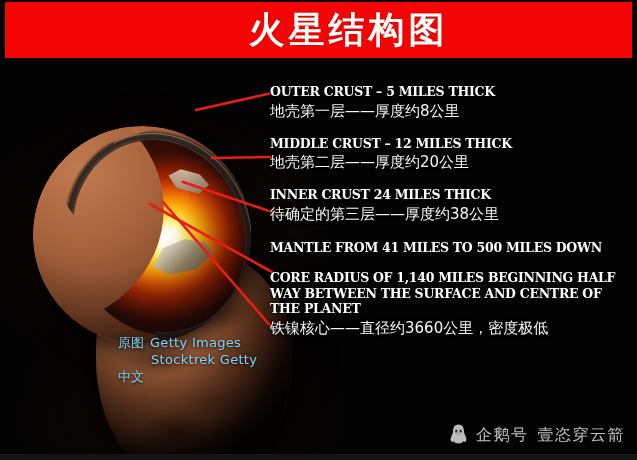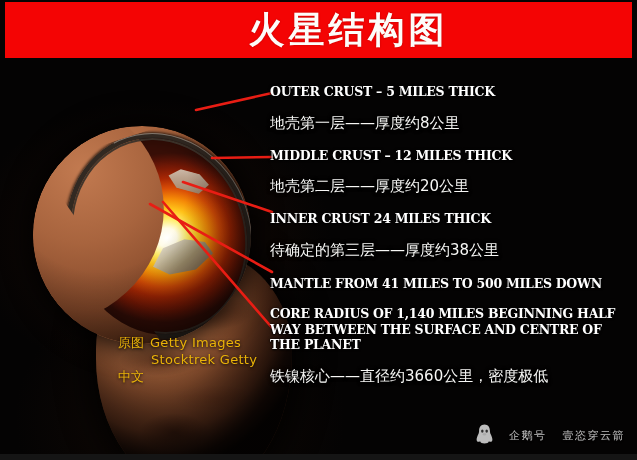--- a/index.html
+++ b/index.html
@@ -163,35 +163,35 @@
     font-weight:700; font-size:13.2px; line-height:15.5px;
     color:#ffffff; letter-spacing:-0.3px;
     text-shadow:0 1px 2px #000, 0 0 3px #000;
     white-space:nowrap;
     transform:scaleX(.95); transform-origin:left center;
   }
   .lab-en.wrap{ white-space:normal; }
   .lab-cn{
     font-family:"DejaVu Sans","Liberation Sans",sans-serif;
     font-weight:500; font-size:15px; line-height:21px;
-    color:#f7f7f5; margin-top:13px;
+    color:#f7f7f5; margin-top:1px;
     text-shadow:0 1px 3px #000, 0 0 4px #000;
     white-space:nowrap;
   }
 
   
   #blk-outer { margin-bottom:14px; }
   #blk-middle{ margin-bottom:14px; }
   #blk-inner { margin-bottom:15px; }
   #blk-mantle{ margin-bottom:15px; }
 
   
   .credits{
     position:absolute; left:118px; top:334px; width:170px;
-    color:#eab308; text-shadow:0 1px 3px rgba(0,0,0,.9);
+    color:#7dd3fc; text-shadow:0 1px 3px rgba(0,0,0,.9);
     line-height:17px;
   }
   .credits .row{ display:flex; gap:6px; align-items:baseline; white-space:nowrap; }
   .credits .cn{
     font-family:"DejaVu Sans","Liberation Sans",sans-serif;
     font-size:13px; font-weight:500;
   }
   .credits .en{
     font-family:"DejaVu Sans","Liberation Sans",sans-serif;
     font-size:13px; font-weight:400; letter-spacing:.3px;
@@ -200,24 +200,23 @@
 
   
   .watermark{
     position:absolute; right:12px; bottom:14px;
     display:flex; align-items:center; gap:9px;
     opacity:.82;
   }
   .penguin{ width:17px; height:22px; display:block; }
   .wm-text{
     font-family:"DejaVu Sans","Liberation Sans",sans-serif;
-    font-size:11px; font-weight:500; color:#e8e8e8;
+    font-size:16px; font-weight:500; color:#e8e8e8;
     letter-spacing:1.5px; white-space:nowrap;
     text-shadow:0 1px 2px rgba(0,0,0,.8);
-    margin-left:7px;
   }
   .bottom-strip{
     position:absolute; left:0; bottom:0; width:637px; height:6px;
     background:#151515;
   }
 </style>
 </head>
 <body>
 
 <div id="stage">

